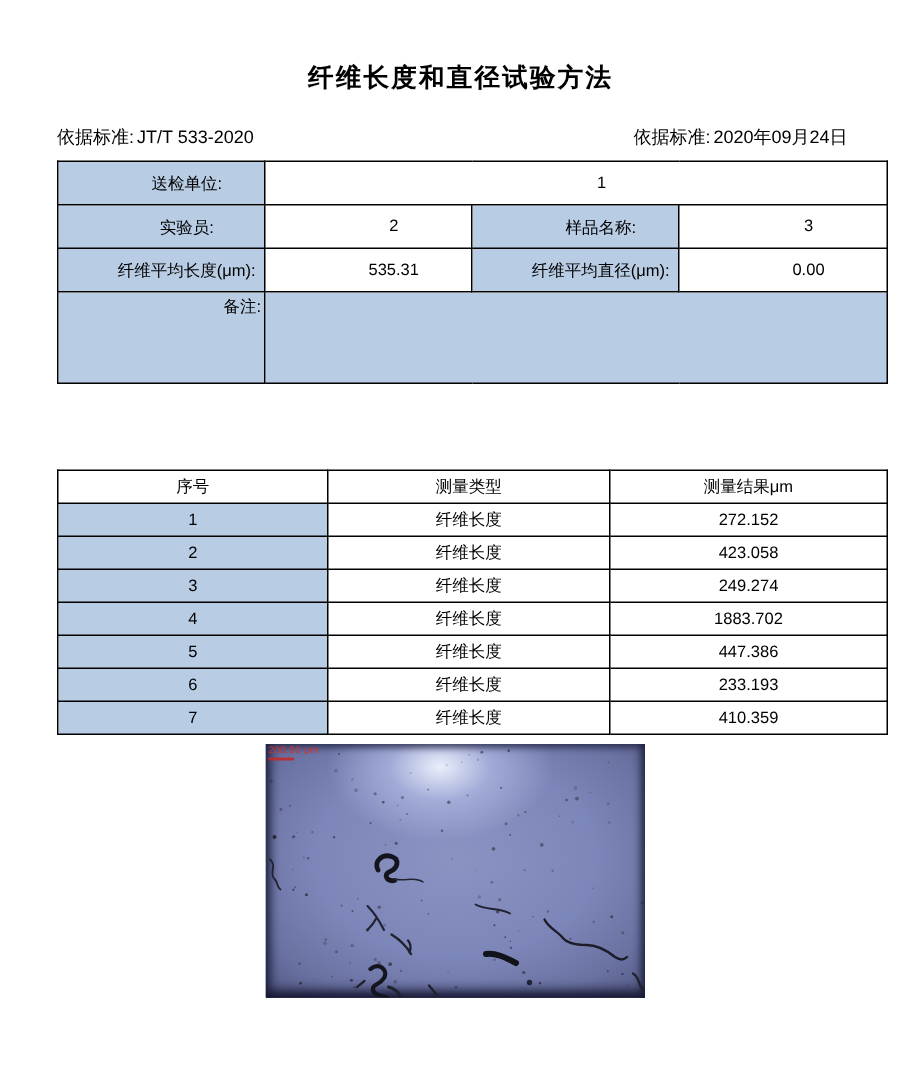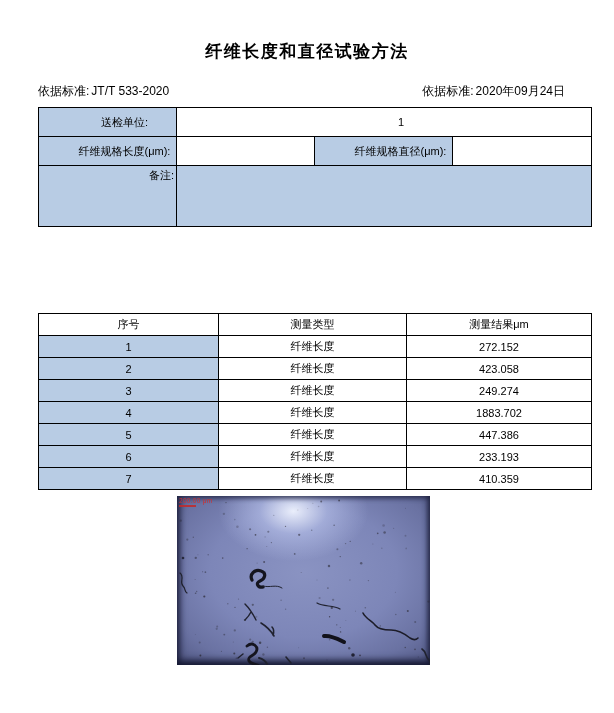--- a/index.html
+++ b/index.html
@@ -82,24 +82,30 @@
         <col style="width:138px">
         <col style="width:138px">
         <col style="width:139px">
       </colgroup>
     <tbody>
         <tr>
       <td class="hd">送检单位:</td>
       <td colspan="3">1</td>
     </tr>
     <tr>
-      <td class="hd">纤维规格长度(μm):</td>
-      <td></td>
-      <td class="hd">纤维规格直径(μm):</td>
-      <td></td>
+      <td class="hd">实验员:</td>
+      <td>2</td>
+      <td class="hd">样品名称:</td>
+      <td>3</td>
+    </tr>
+    <tr>
+      <td class="hd">纤维平均长度(μm):</td>
+      <td>535.31</td>
+      <td class="hd">纤维平均直径(μm):</td>
+      <td>0.00</td>
     </tr>
     <tr>
       <td class="remark">备注:</td>
       <td class="remark" colspan="3"></td>
     </tr>
   </tbody>
     </table>
 
   <table class="measure">
     <colgroup>

